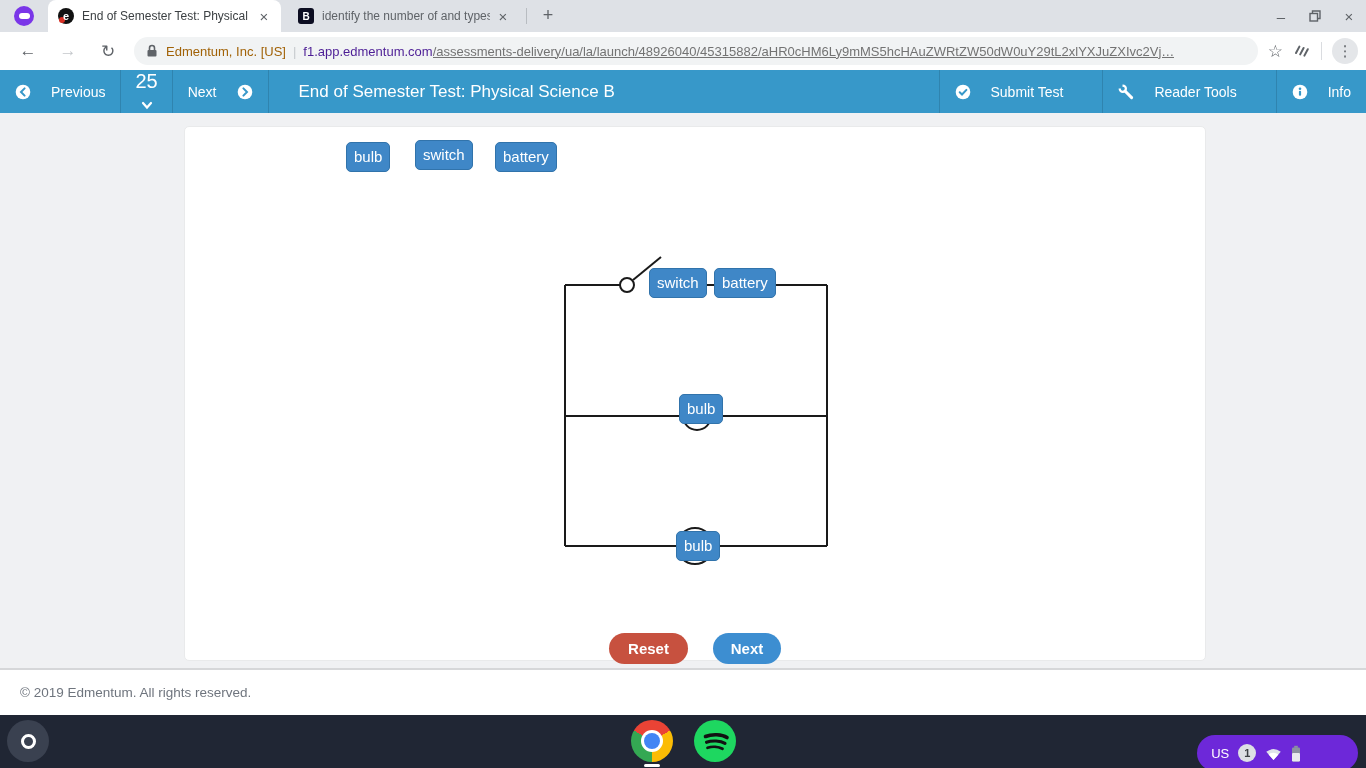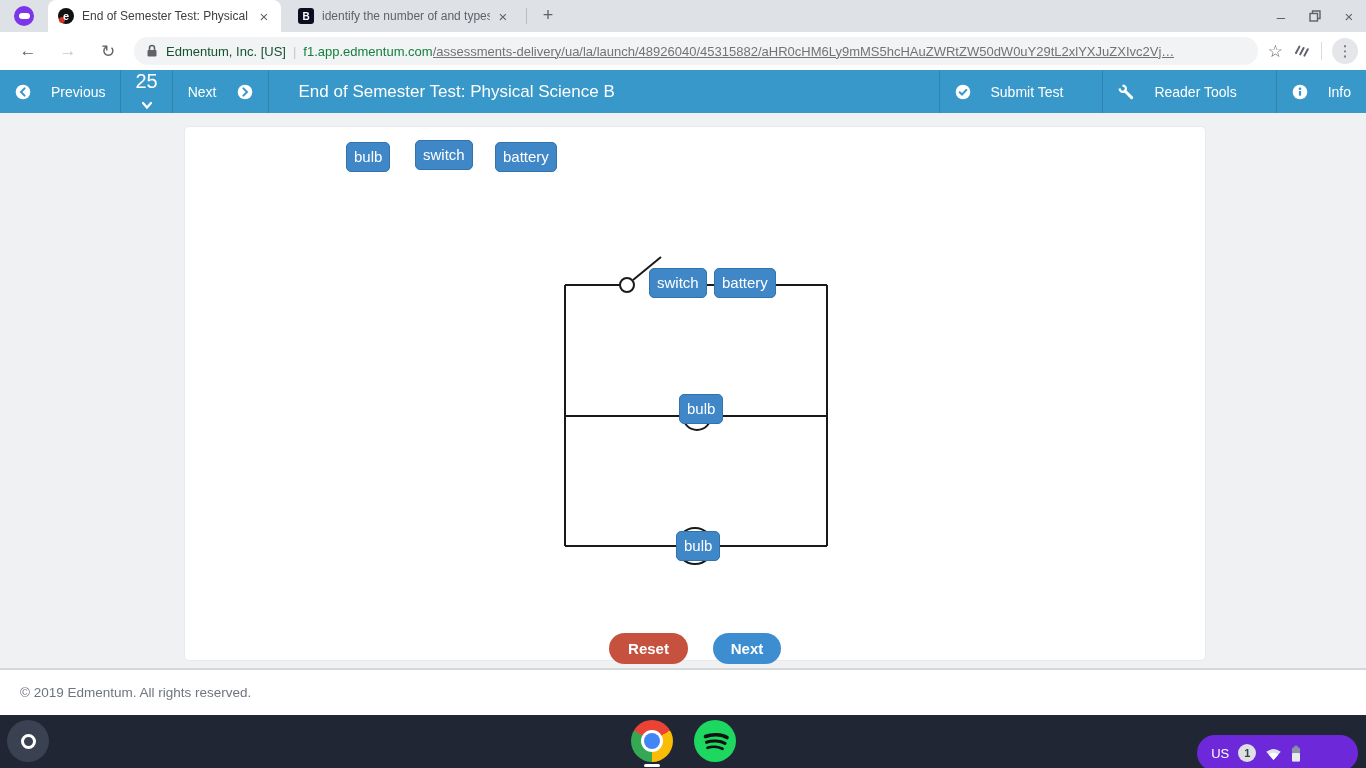--- a/index.html
+++ b/index.html
@@ -31,23 +31,23 @@
   .wc { width:18px; height:18px; display:flex; align-items:center; justify-content:center;
     color:#5f6368; font-size:15px; }
 
   
   .btoolbar { height:38px; background:#fff; display:flex; align-items:center; padding:0 8px; }
   .navbtn { width:28px; height:28px; display:flex; align-items:center; justify-content:center;
     font-size:17px; color:#5f6368; margin:0 6px; }
   .navbtn.disabled { color:#c4c7cb; }
   .omnibox { flex:1; height:28px; background:#f1f3f4; border-radius:14px; margin:0 6px;
     display:flex; align-items:center; padding:0 12px; font-size:13px; overflow:hidden; white-space:nowrap; }
-  .omnibox .sec { color:#14532d; margin-left:8px; }
+  .omnibox .sec { color:#a16207; margin-left:8px; }
   .omnibox .bar { color:#c6c9cc; margin:0 7px; }
-  .omnibox .host { color:#15803d; }
+  .omnibox .host { color:#4c1d95; }
   .omnibox .path { color:#737373; overflow:hidden; text-overflow:clip;text-decoration:underline; }
   .tb-right { display:flex; align-items:center; gap:10px; margin-left:4px; }
   .star { font-size:17px; color:#5f6368; }
   .vline { width:1px; height:18px; background:#dadce0; }
   .menu3 { width:26px; height:26px; border-radius:50%; background:#e4e6e9; color:#5f6368;
     font-size:15px; display:flex; align-items:center; justify-content:center; letter-spacing:0; }
 
   
   .testbar { height:43px; background:#3798c9; display:flex; align-items:stretch; color:#fff; }
   .tbtn { display:flex; align-items:center; gap:20px; padding:0 15px; font-size:14px;

